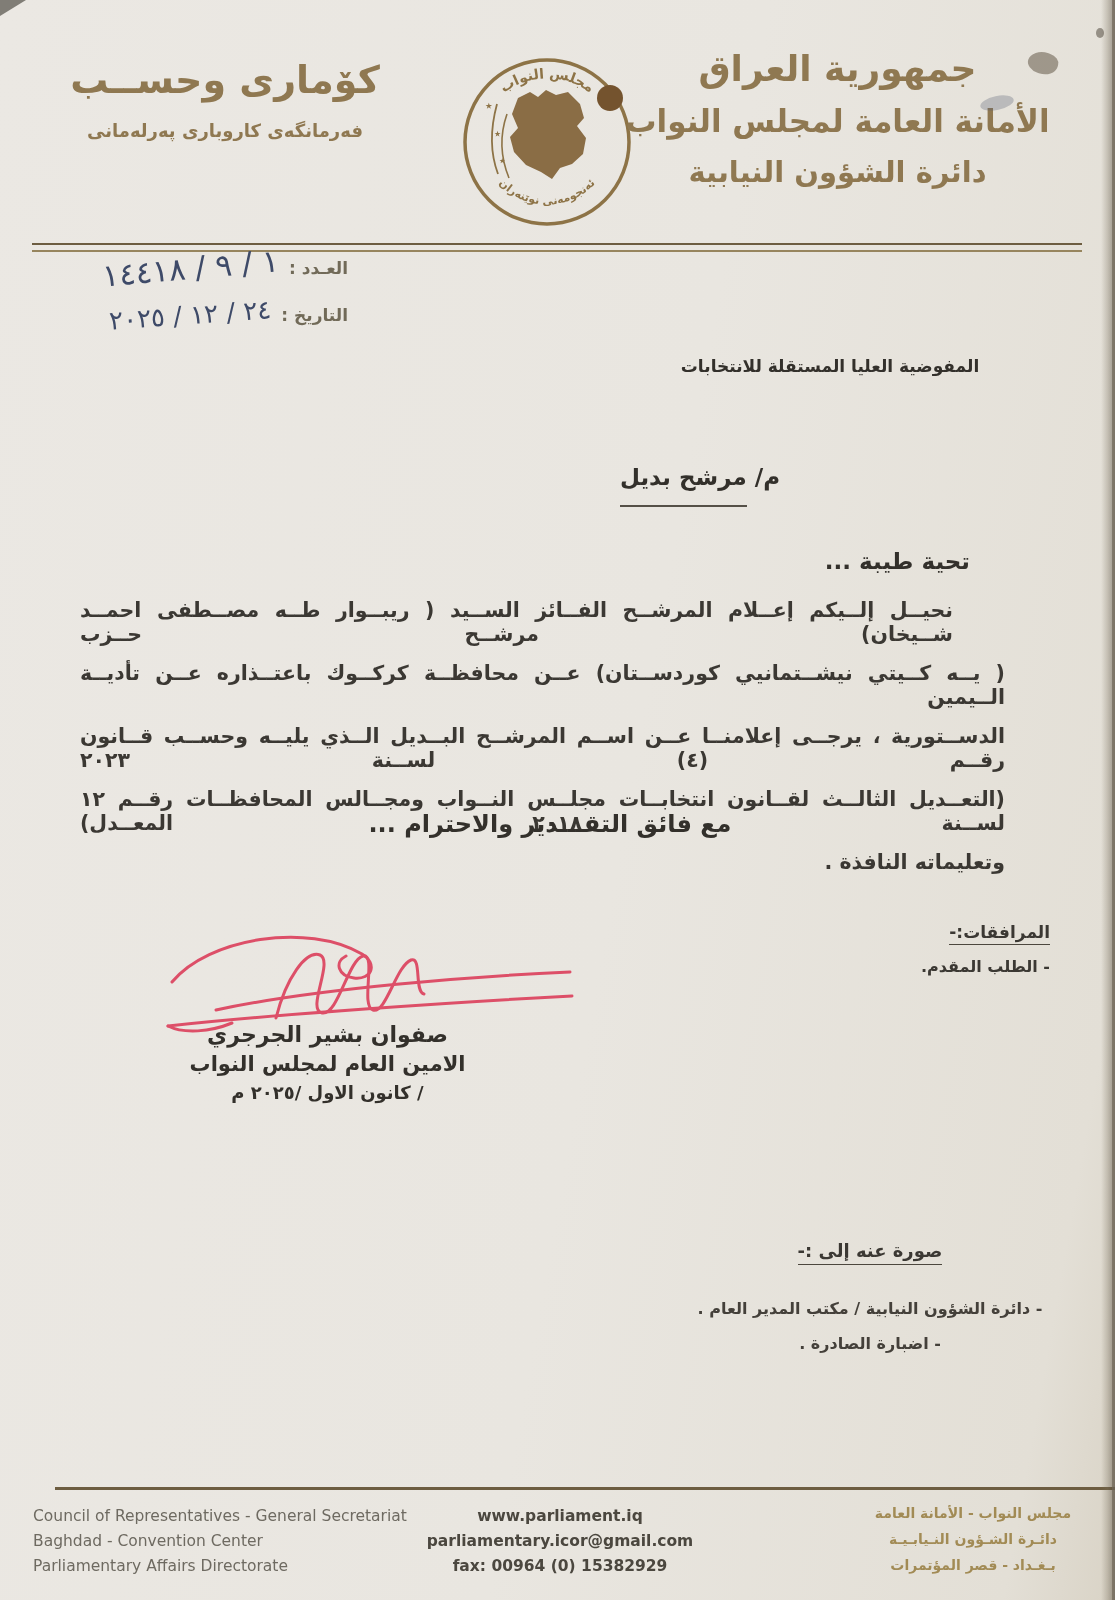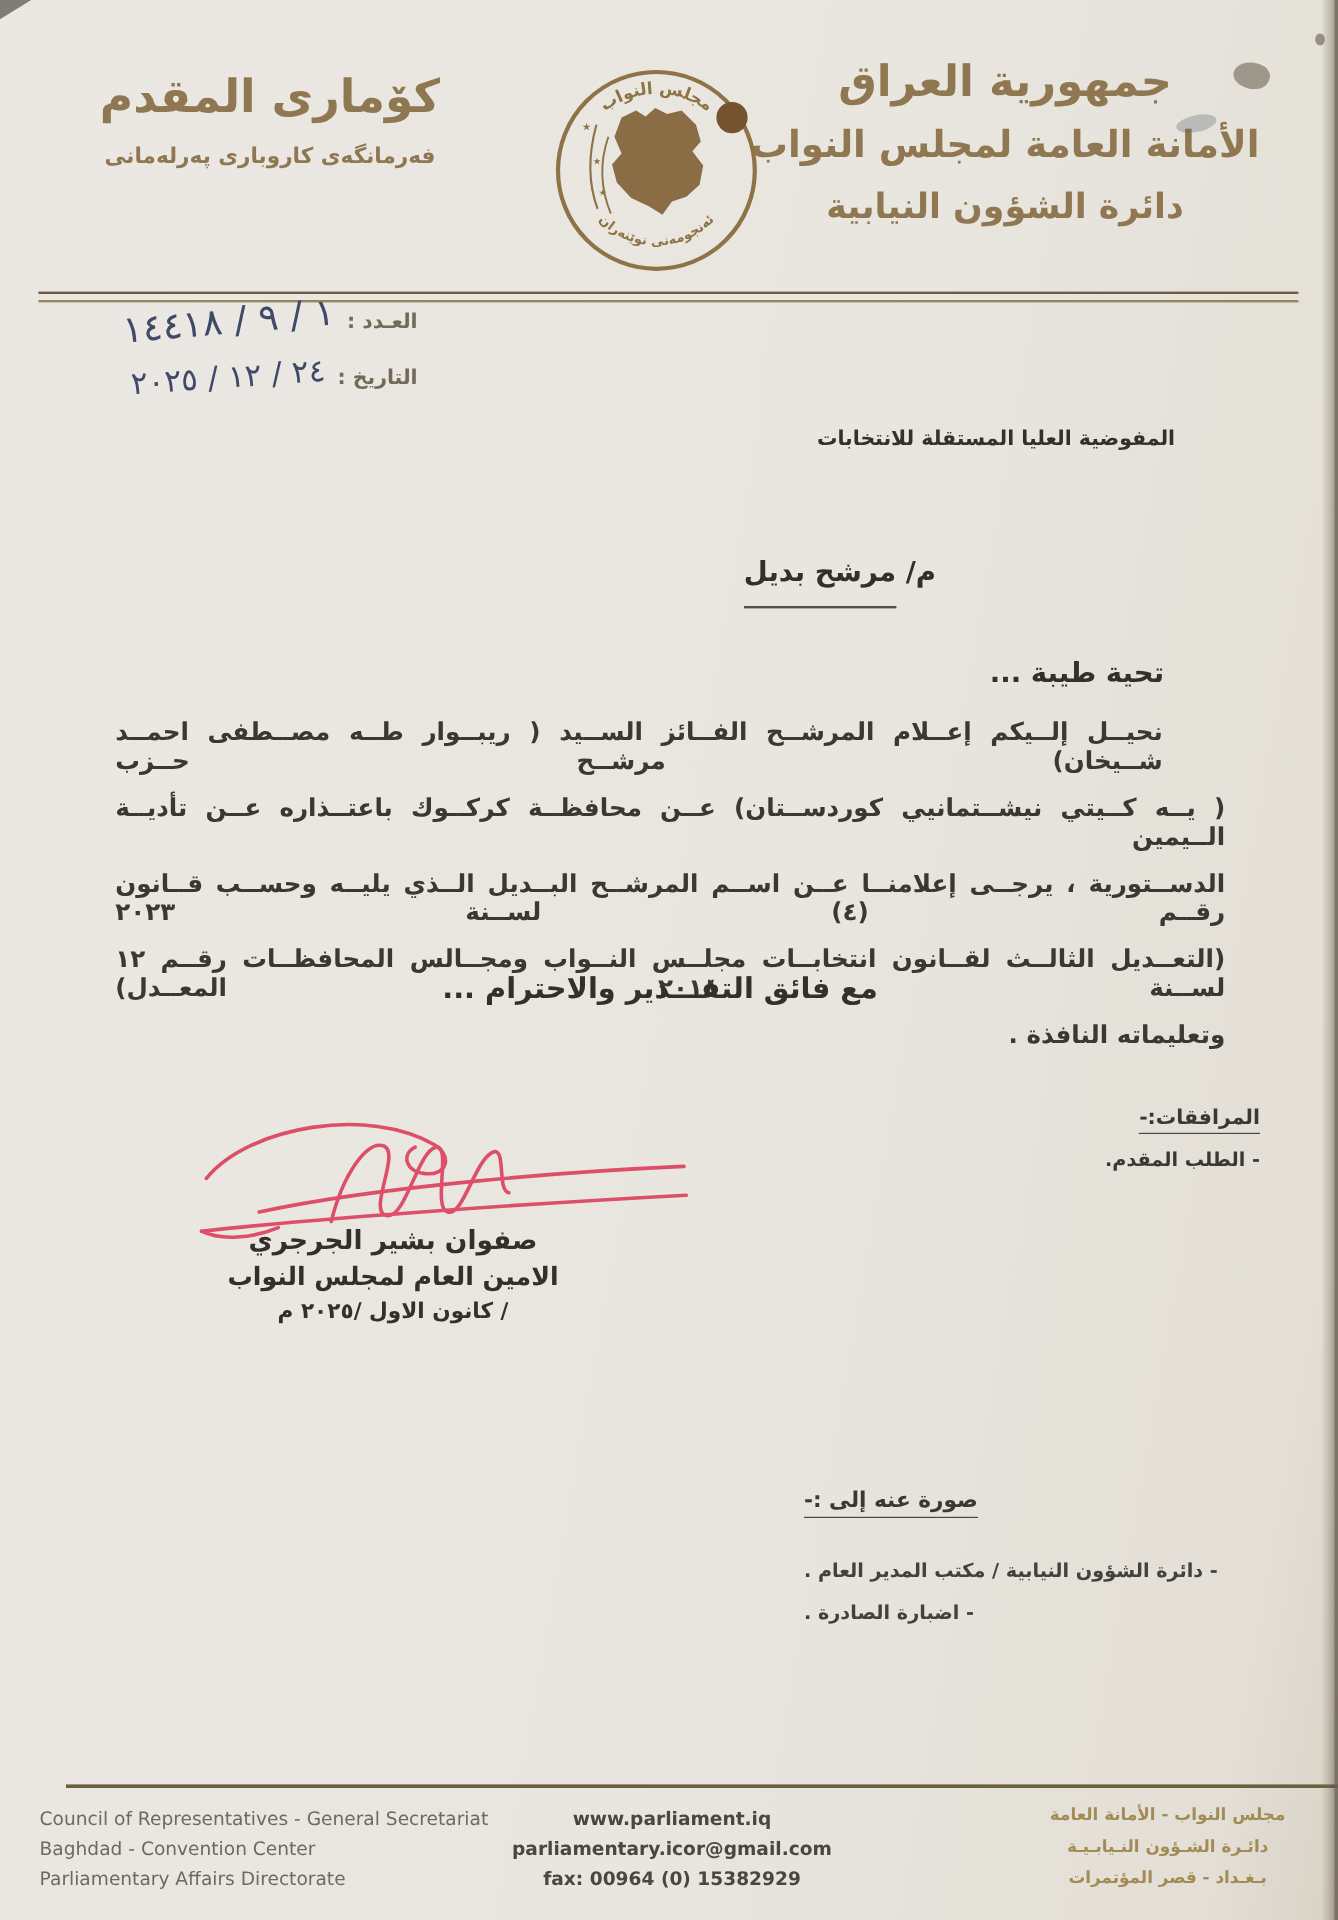--- a/index.html
+++ b/index.html
@@ -32,38 +32,38 @@
   .num-row{top:250px;}
   .num-row .ref-val{font-size:31px;transform:rotate(-5deg);letter-spacing:3px;}
   .date-row{top:300px;}
   .date-row .ref-val{font-size:26px;transform:rotate(-4deg);letter-spacing:2px;}
 
   .addressee{left:590px;top:356px;width:480px;text-align:center;font-size:17px;font-weight:bold;color:#33302b;}
   .subject{left:595px;top:464px;width:185px;text-align:right;font-size:23px;font-weight:bold;color:#33302b;}
   .subject .u{border-bottom:2px solid #555047;padding-bottom:15px;}
   .greeting{left:755px;top:548px;width:215px;text-align:right;font-size:23px;font-weight:bold;color:#33302b;}
 
-  .body-block{left:96px;top:598px;width:925px;font-size:20.5px;font-weight:bold;color:#3b3833;}
+  .body-block{left:80px;top:598px;width:925px;font-size:20.5px;font-weight:bold;color:#3b3833;}
   .body-line{text-align:justify;text-align-last:justify;margin-bottom:15px;white-space:normal;}
   .body-line.first{padding-right:52px;}
   .body-line.last{text-align:right;text-align-last:right;}
 
   .closing{left:300px;top:810px;width:500px;text-align:center;font-size:24px;font-weight:bold;color:#33302b;letter-spacing:1px;}
 
   .attachments{left:795px;top:922px;width:255px;text-align:right;}
   .attachments .lbl{font-size:17px;font-weight:bold;display:inline-block;border-bottom:1.5px solid #4c473e;padding-bottom:2px;}
   .attachments .itm{font-size:16px;font-weight:bold;margin-top:12px;}
 
   .sig-svg{left:158px;top:922px;}
   .sig-block{left:185px;top:1022px;width:285px;text-align:center;color:#33302b;}
   .sig-block .nm{font-size:22px;font-weight:bold;}
   .sig-block .tt{font-size:21px;font-weight:bold;margin-top:5px;}
   .sig-block .dt{font-size:18px;font-weight:bold;margin-top:6px;}
 
-  .cc-block{left:670px;top:1240px;width:400px;text-align:left;}
+  .cc-block{left:670px;top:1240px;width:400px;text-align:center;}
   .cc-block .lbl{font-size:18px;font-weight:bold;display:inline-block;border-bottom:1.5px solid #4c473e;padding-bottom:3px;}
   .cc-block .itm{font-size:16px;font-weight:bold;margin-top:16px;color:#44403a;}
   .cc-block .itm.first{margin-top:34px;}
 
   .f-rule{left:55px;right:0;top:1487px;height:3px;background:#6d5d41;}
   .f-left{left:33px;top:1504px;width:395px;font-size:15.5px;line-height:25px;color:#6e6a61;}
   .f-center{left:415px;top:1504px;width:290px;text-align:center;font-size:15.5px;line-height:25px;font-weight:bold;color:#4b473f;}
   .f-right{left:843px;top:1500px;width:260px;text-align:center;font-size:14px;line-height:26px;font-weight:bold;color:#a28b55;}
 
   
@@ -73,21 +73,21 @@
   .stain2{left:980px;top:96px;width:34px;height:14px;background:rgba(85,92,112,.30);border-radius:50%;transform:rotate(-12deg);}
   .stain3{left:1096px;top:28px;width:8px;height:10px;background:rgba(70,62,50,.5);border-radius:50%;}
   .corner{left:0;top:0;width:26px;height:16px;background:rgba(40,36,30,.55);clip-path:polygon(0 0,100% 0,0 100%);}
 </style>
 </head>
 <body>
 
 <div class="page">
 
   <div class="abs hdr-left gold rtl">
-    <div class="l1">كۆماری المقدم</div>
+    <div class="l1">كۆماری وحســب</div>
     <div class="l3">فەرمانگەی کاروباری پەرلەمانی</div>
   </div>
 
   <svg class="abs emblem" width="190" height="200" viewBox="0 0 190 200">
     <defs>
       <path id="arcTop" d="M 28,86 A 70,70 0 0 1 162,86" fill="none"></path>
       <path id="arcBottom" d="M 30,108 A 66,66 0 0 0 160,108" fill="none"></path>
     </defs>
     <circle cx="95" cy="100" r="82" fill="none" stroke="#8d7346" stroke-width="3.5"></circle>
     <path d="M66,56 L78,50 L86,55 L94,48 L104,53 L116,50 L128,62 L132,76 L125,84 L134,96 L131,112 L120,122 L108,126 L100,137 L89,130 L74,123 L62,110 L58,95 L66,86 L60,72 Z" fill="#8a6d45"></path>

